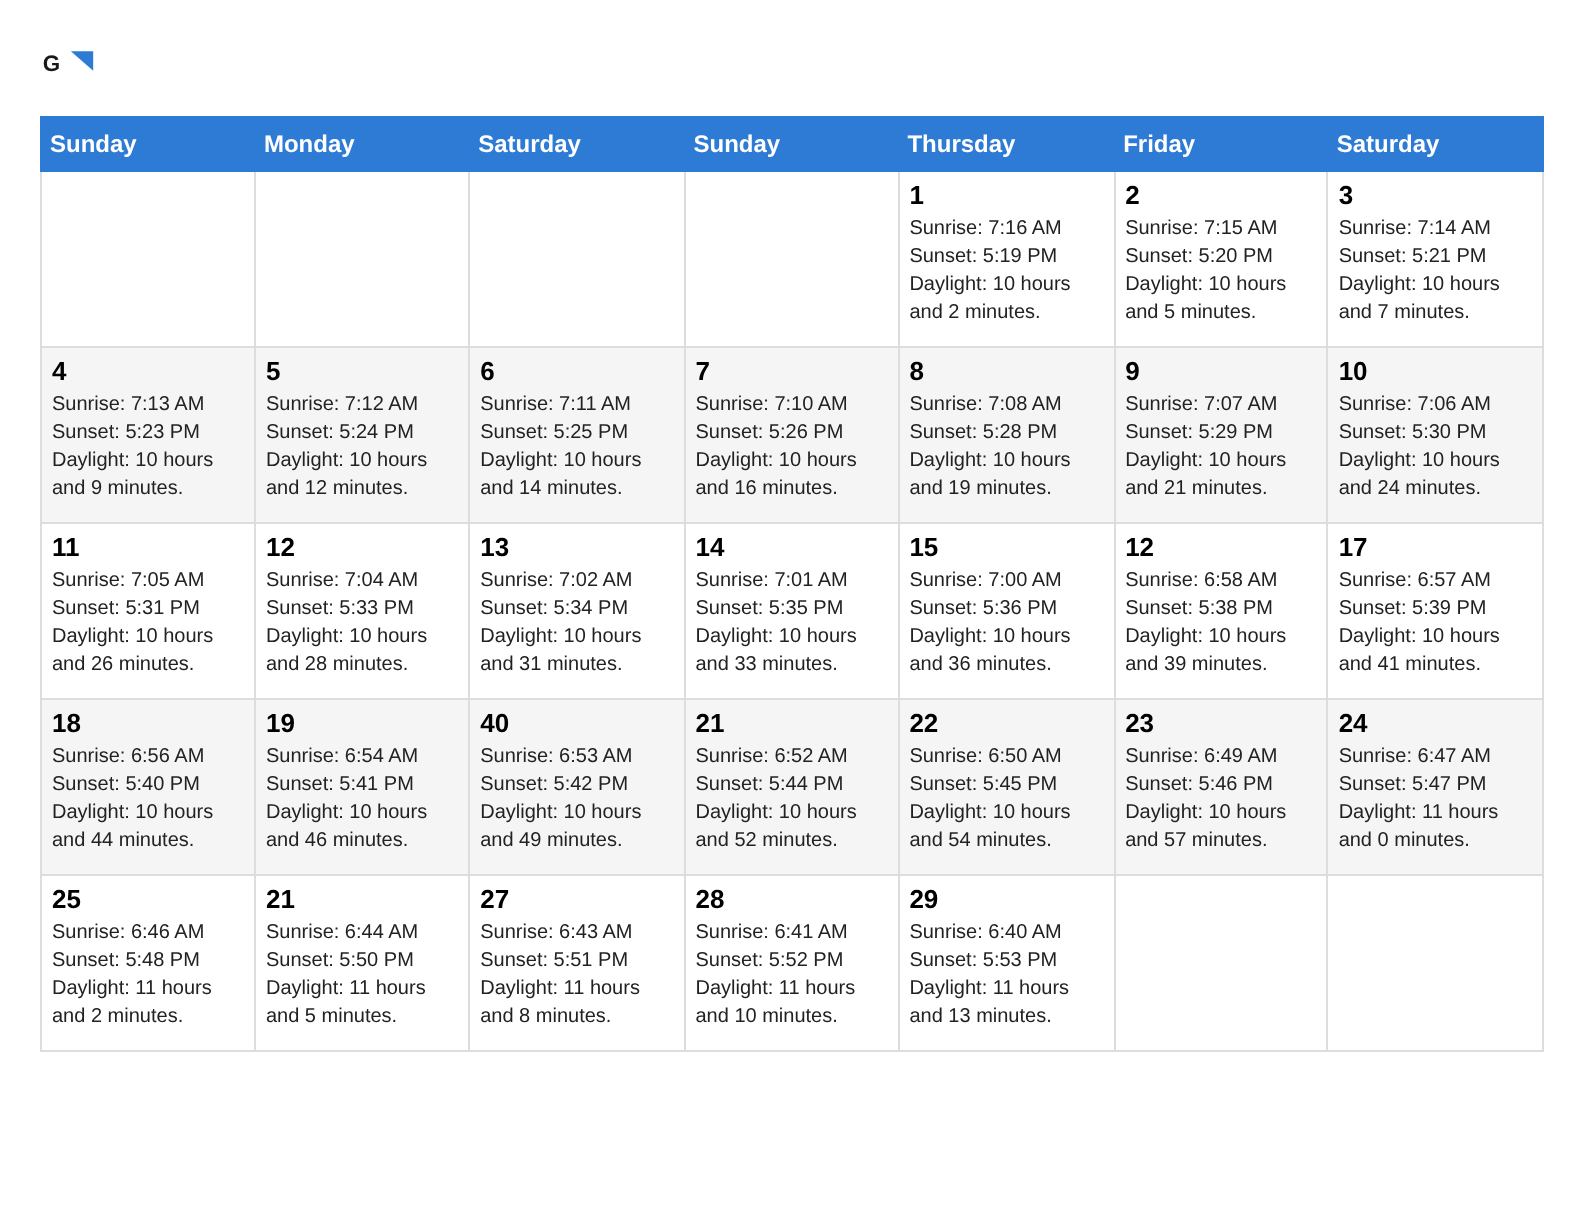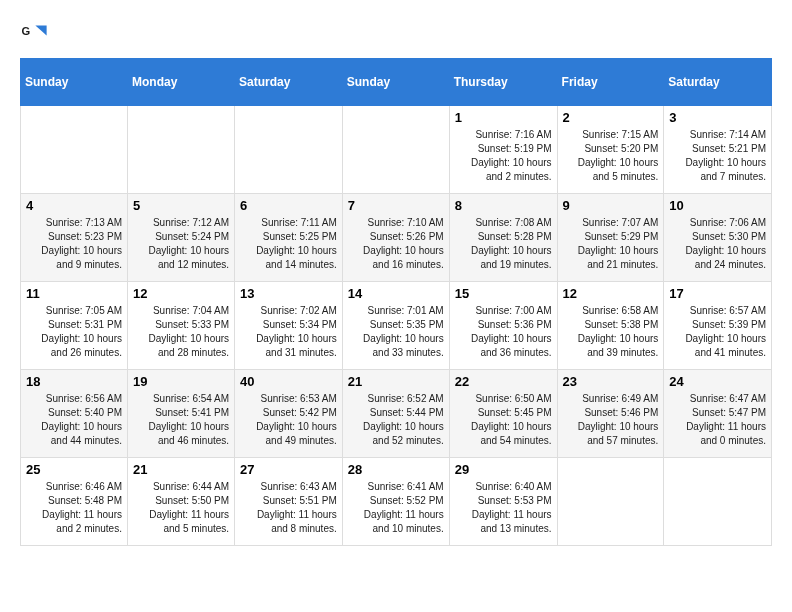--- a/index.html
+++ b/index.html
@@ -40,21 +40,21 @@
     table {
       width: 100%;
       border-collapse: collapse;
       font-size: 11px;
     }
     thead tr {
       background-color: #2e7bd6;
       color: #fff;
     }
     thead th {
-      padding: 16px 4px;
+      padding: 6px 4px;
       text-align: left;
       font-weight: bold;
       font-size: 12px;
       border: 1px solid #2e7bd6;
     }
     tbody tr {
       border-bottom: 1px solid #ccc;
     }
     tbody td {
       border: 1px solid #ddd;
@@ -66,21 +66,20 @@
     .day-num {
       font-size: 13px;
       font-weight: bold;
       margin-bottom: 3px;
       display: block;
     }
     .day-detail {
       font-size: 10px;
       color: #222;
       line-height: 1.4;
-      text-align: right;
     }
     .empty-cell {
       background: #fff;
     }
     .row-shaded td {
       background: #f5f5f5;
     }
   </style>
 </head>
 <body>

